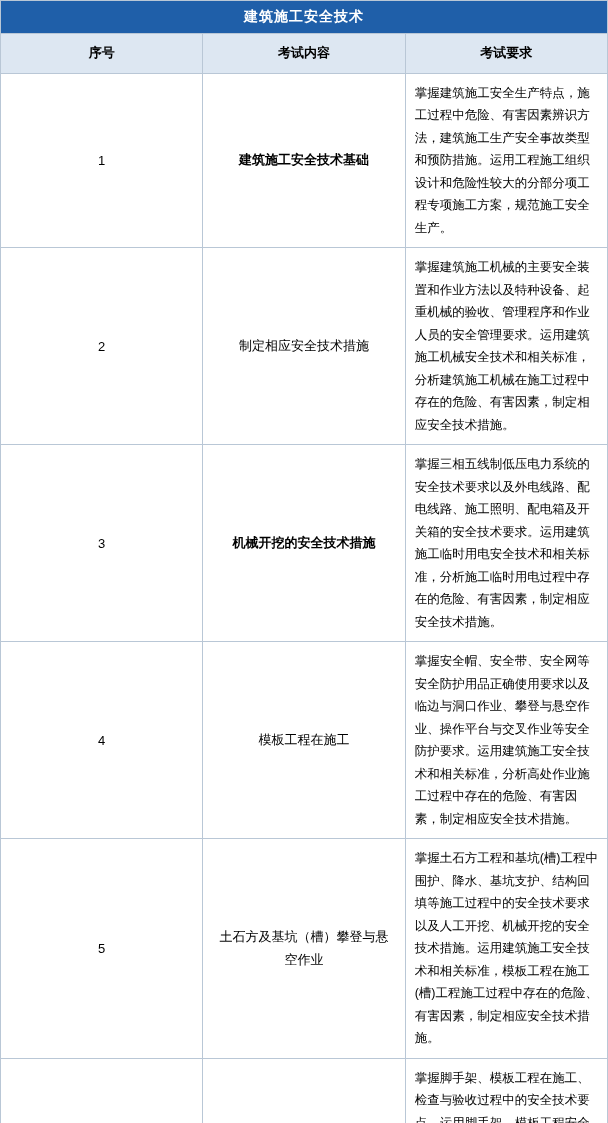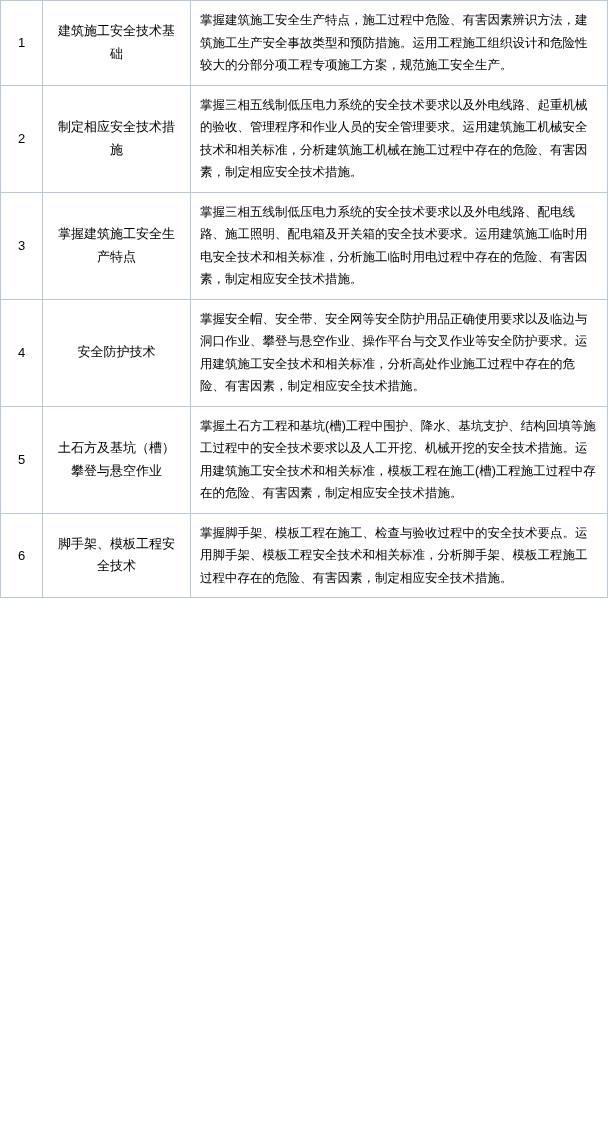--- a/index.html
+++ b/index.html
@@ -51,61 +51,69 @@
     padding: 6px 2px;
   }
   .col-content {
     width: 148px;
     text-align: center;
     font-size: 13px;
     line-height: 1.75;
     padding: 8px 10px;
   }
   .col-content.bold {
-    font-weight: normal;
+    font-weight: bold;
   }
   .col-req {
     font-size: 12.5px;
     line-height: 1.8;
     padding: 8px 9px;
     text-align: left;
   }
   tr.row td {
     background: #ffffff;
     border-radius: 23px;
   }
 </style>
 </head>
 <body>
 
 <div class="doc">
   <table class="exam-table">
     <tbody>
+      <tr>
+        <td class="title-cell" colspan="3">建筑施工安全技术</td>
+      </tr>
+      <tr>
+        <th class="head-cell col-no">序号</th>
+        <th class="head-cell col-content">考试内容</th>
+        <th class="head-cell">考试要求</th>
+      </tr>
 
       <tr class="row">
         <td class="col-no">1</td>
         <td class="col-content bold">建筑施工安全技术基础</td>
         <td class="col-req">掌握建筑施工安全生产特点，施工过程中危险、有害因素辨识方法，建筑施工生产安全事故类型和预防措施。运用工程施工组织设计和危险性较大的分部分项工程专项施工方案，规范施工安全生产。</td>
       </tr>
 
       <tr class="row">
         <td class="col-no">2</td>
         <td class="col-content">制定相应安全技术措施</td>
-        <td class="col-req">掌握三相五线制低压电力系统的安全技术要求以及外电线路、起重机械的验收、管理程序和作业人员的安全管理要求。运用建筑施工机械安全技术和相关标准，分析建筑施工机械在施工过程中存在的危险、有害因素，制定相应安全技术措施。</td>
+        <td class="col-req">掌握建筑施工机械的主要安全装置和作业方法以及特种设备、起重机械的验收、管理程序和作业人员的安全管理要求。运用建筑施工机械安全技术和相关标准，分析建筑施工机械在施工过程中存在的危险、有害因素，制定相应安全技术措施。</td>
       </tr>
 
       <tr class="row">
         <td class="col-no">3</td>
-        <td class="col-content bold">掌握建筑施工安全生产特点</td>
+        <td class="col-content bold">机械开挖的安全技术措施</td>
         <td class="col-req">掌握三相五线制低压电力系统的安全技术要求以及外电线路、配电线路、施工照明、配电箱及开关箱的安全技术要求。运用建筑施工临时用电安全技术和相关标准，分析施工临时用电过程中存在的危险、有害因素，制定相应安全技术措施。</td>
       </tr>
 
       <tr class="row">
         <td class="col-no">4</td>
-        <td class="col-content">安全防护技术</td>
+        <td class="col-content">模板工程在施工</td>
         <td class="col-req">掌握安全帽、安全带、安全网等安全防护用品正确使用要求以及临边与洞口作业、攀登与悬空作业、操作平台与交叉作业等安全防护要求。运用建筑施工安全技术和相关标准，分析高处作业施工过程中存在的危险、有害因素，制定相应安全技术措施。</td>
       </tr>
 
       <tr class="row">
         <td class="col-no">5</td>
         <td class="col-content">土石方及基坑（槽）攀登与悬空作业</td>
         <td class="col-req">掌握土石方工程和基坑(槽)工程中围护、降水、基坑支护、结构回填等施工过程中的安全技术要求以及人工开挖、机械开挖的安全技术措施。运用建筑施工安全技术和相关标准，模板工程在施工(槽)工程施工过程中存在的危险、有害因素，制定相应安全技术措施。</td>
       </tr>
 
       <tr class="row">

